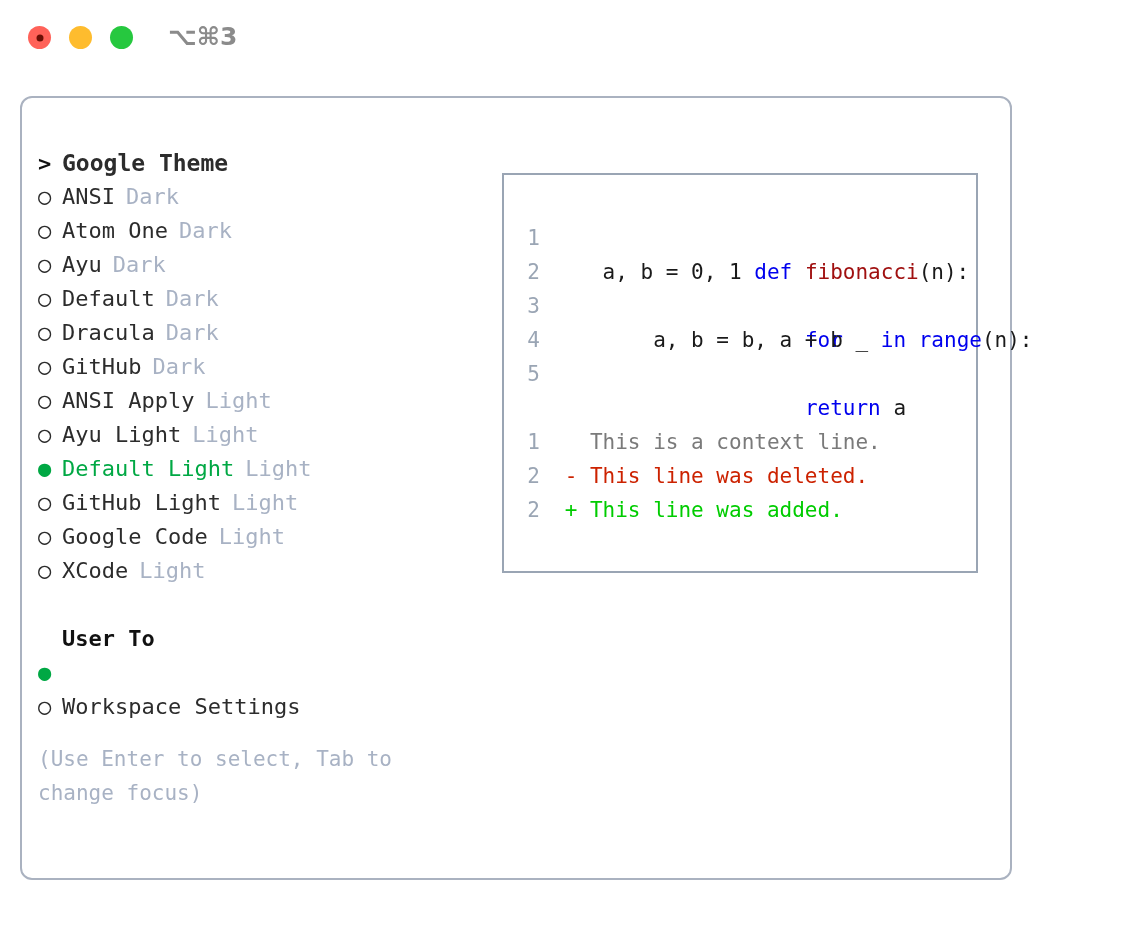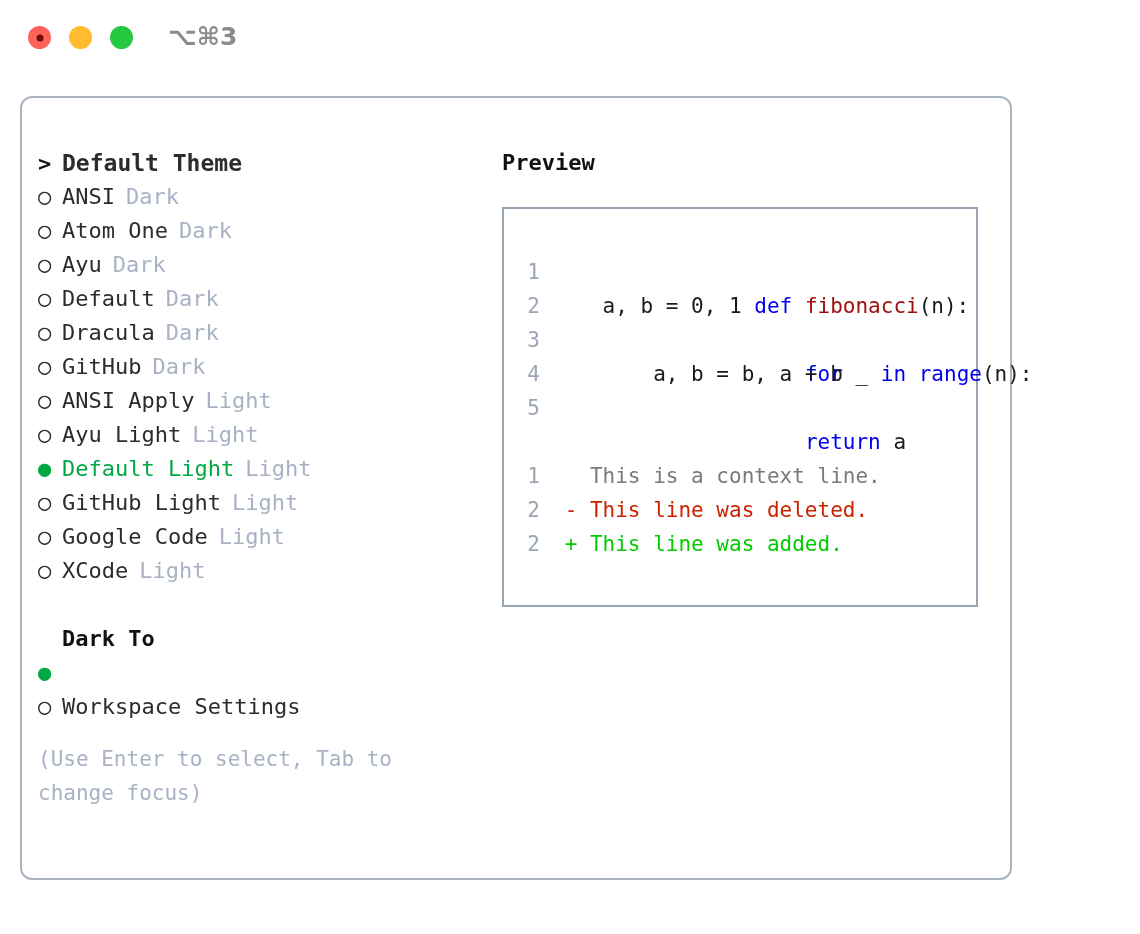--- a/index.html
+++ b/index.html
@@ -220,21 +220,21 @@
     <div class="window-shortcut">⌥⌘3</div>
   </div>
 
   <div class="main-panel">
     <div class="panel-inner">
 
       <div class="left-col">
 
         <div class="row header-row">
           <span class="marker">&gt;</span>
-          <span class="rowlabel">Default Theme</span>
+          <span class="rowlabel">Google Theme</span>
         </div>
 
         <div class="row">
           <span class="marker">○</span>
           <span class="rowlabel">ANSI</span>
           <span class="rowtag">Dark</span>
         </div>
 
         <div class="row">
           <span class="marker">○</span>
@@ -297,39 +297,38 @@
         </div>
 
         <div class="row">
           <span class="marker">○</span>
           <span class="rowlabel">XCode</span>
           <span class="rowtag">Light</span>
         </div>
 
         <div class="spacer-row"></div>
 
-        <div class="section-heading">Dark To</div>
+        <div class="section-heading">User To</div>
 
         <div class="row selected">
           <span class="marker">●</span>
         </div>
 
         <div class="row">
           <span class="marker">○</span>
           <span class="rowlabel">Workspace Settings</span>
         </div>
 
         <div class="hint">
           <div>(Use Enter to select, Tab to</div>
           <div>change focus)</div>
         </div>
       </div>
 
       <div class="right-col">
-        <div class="preview-title">Preview</div>
 
         <div class="preview-box">
           <div class="code-area">
 
             <div class="code-line">
               <span class="gutter">1</span>
               <span class="code-text">
                 <span class="tok-kw">def </span><span class="tok-fn">fibonacci</span><span class="tok-pl">(n):</span>
               </span>
             </div>

